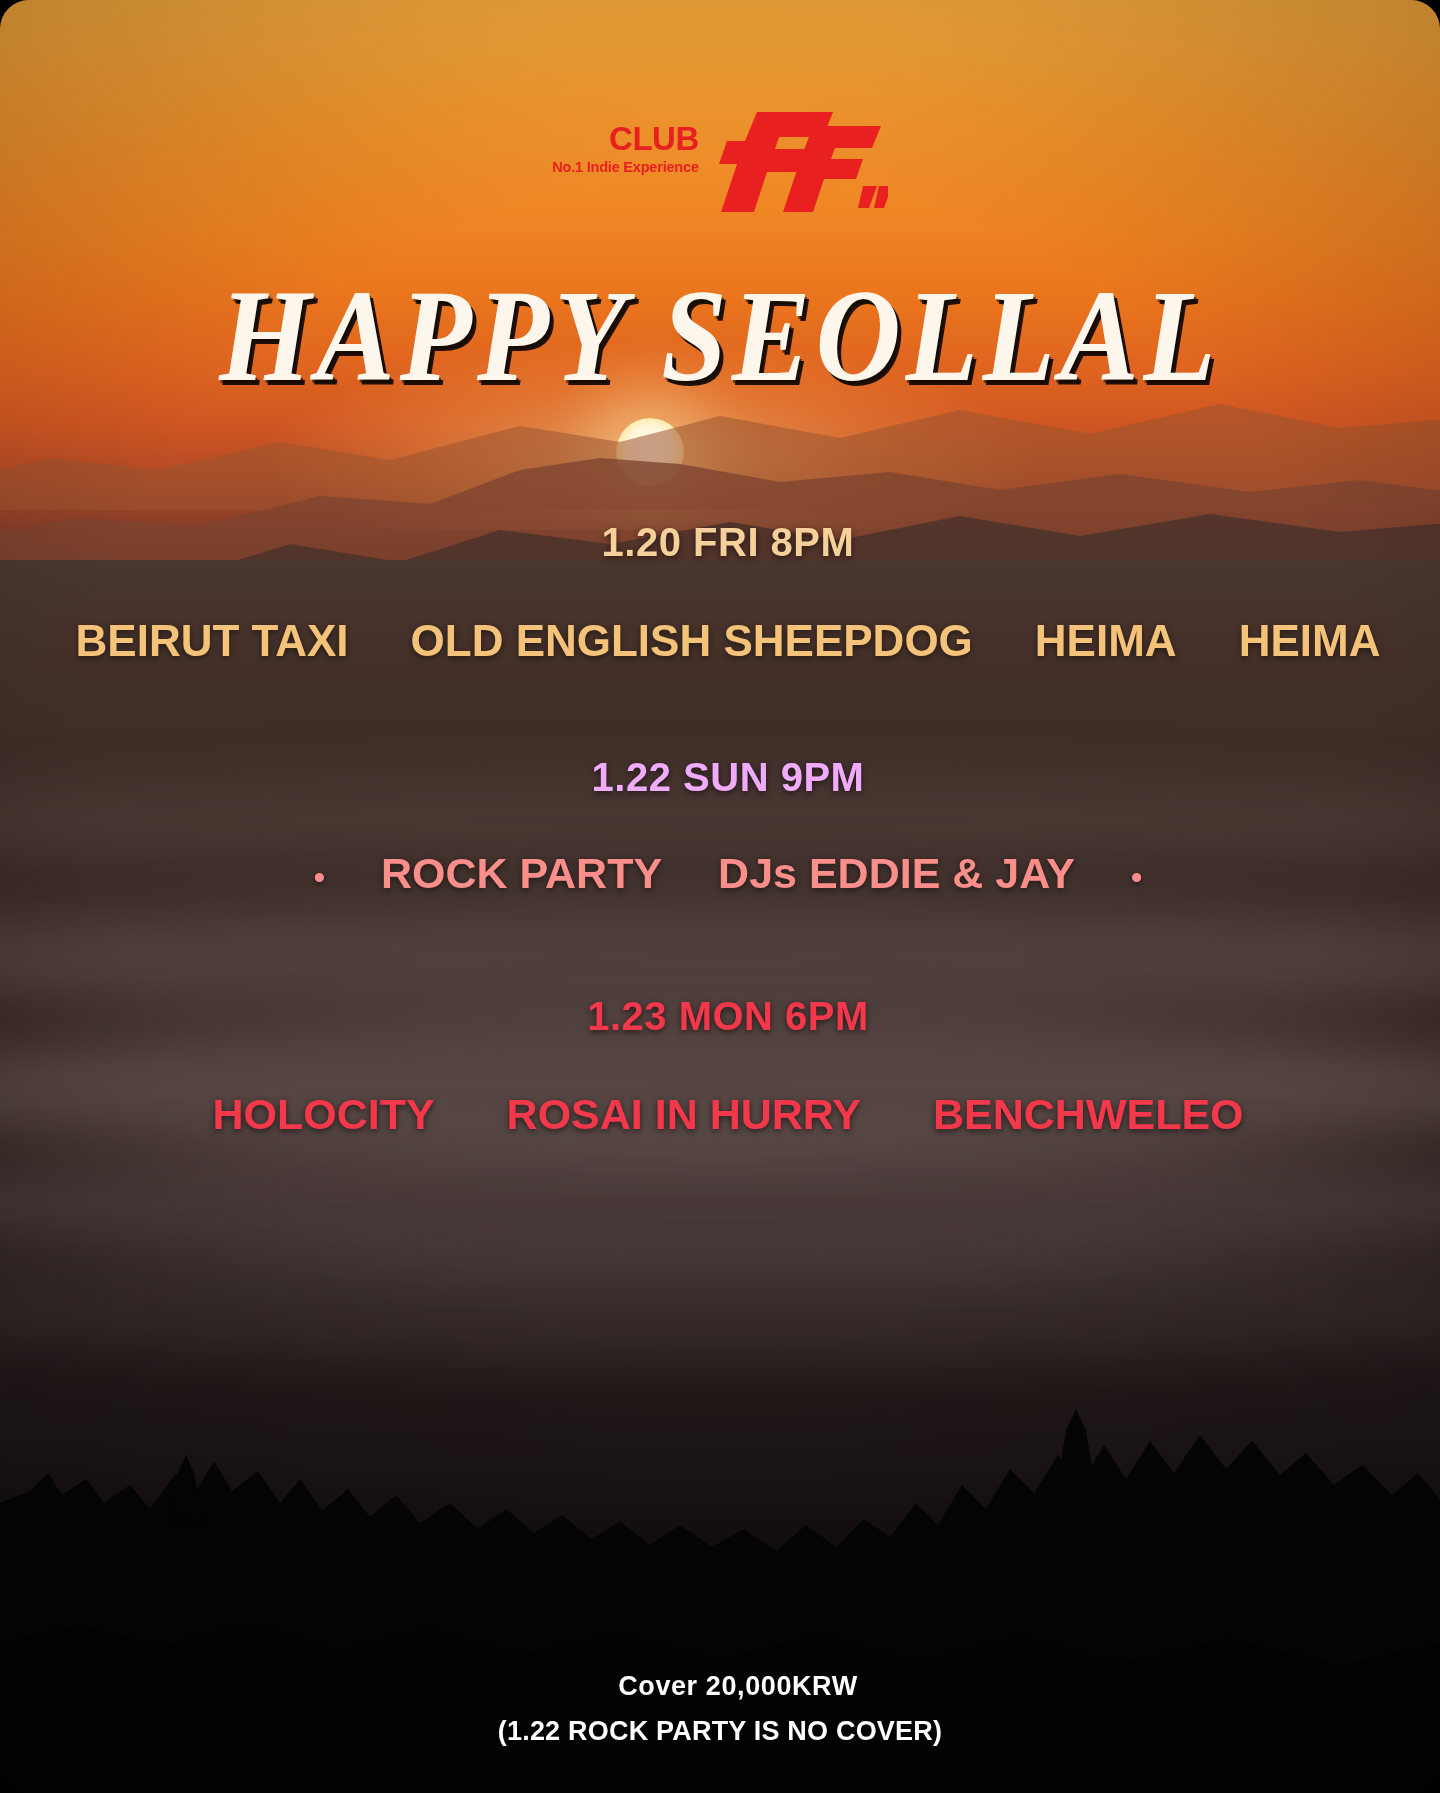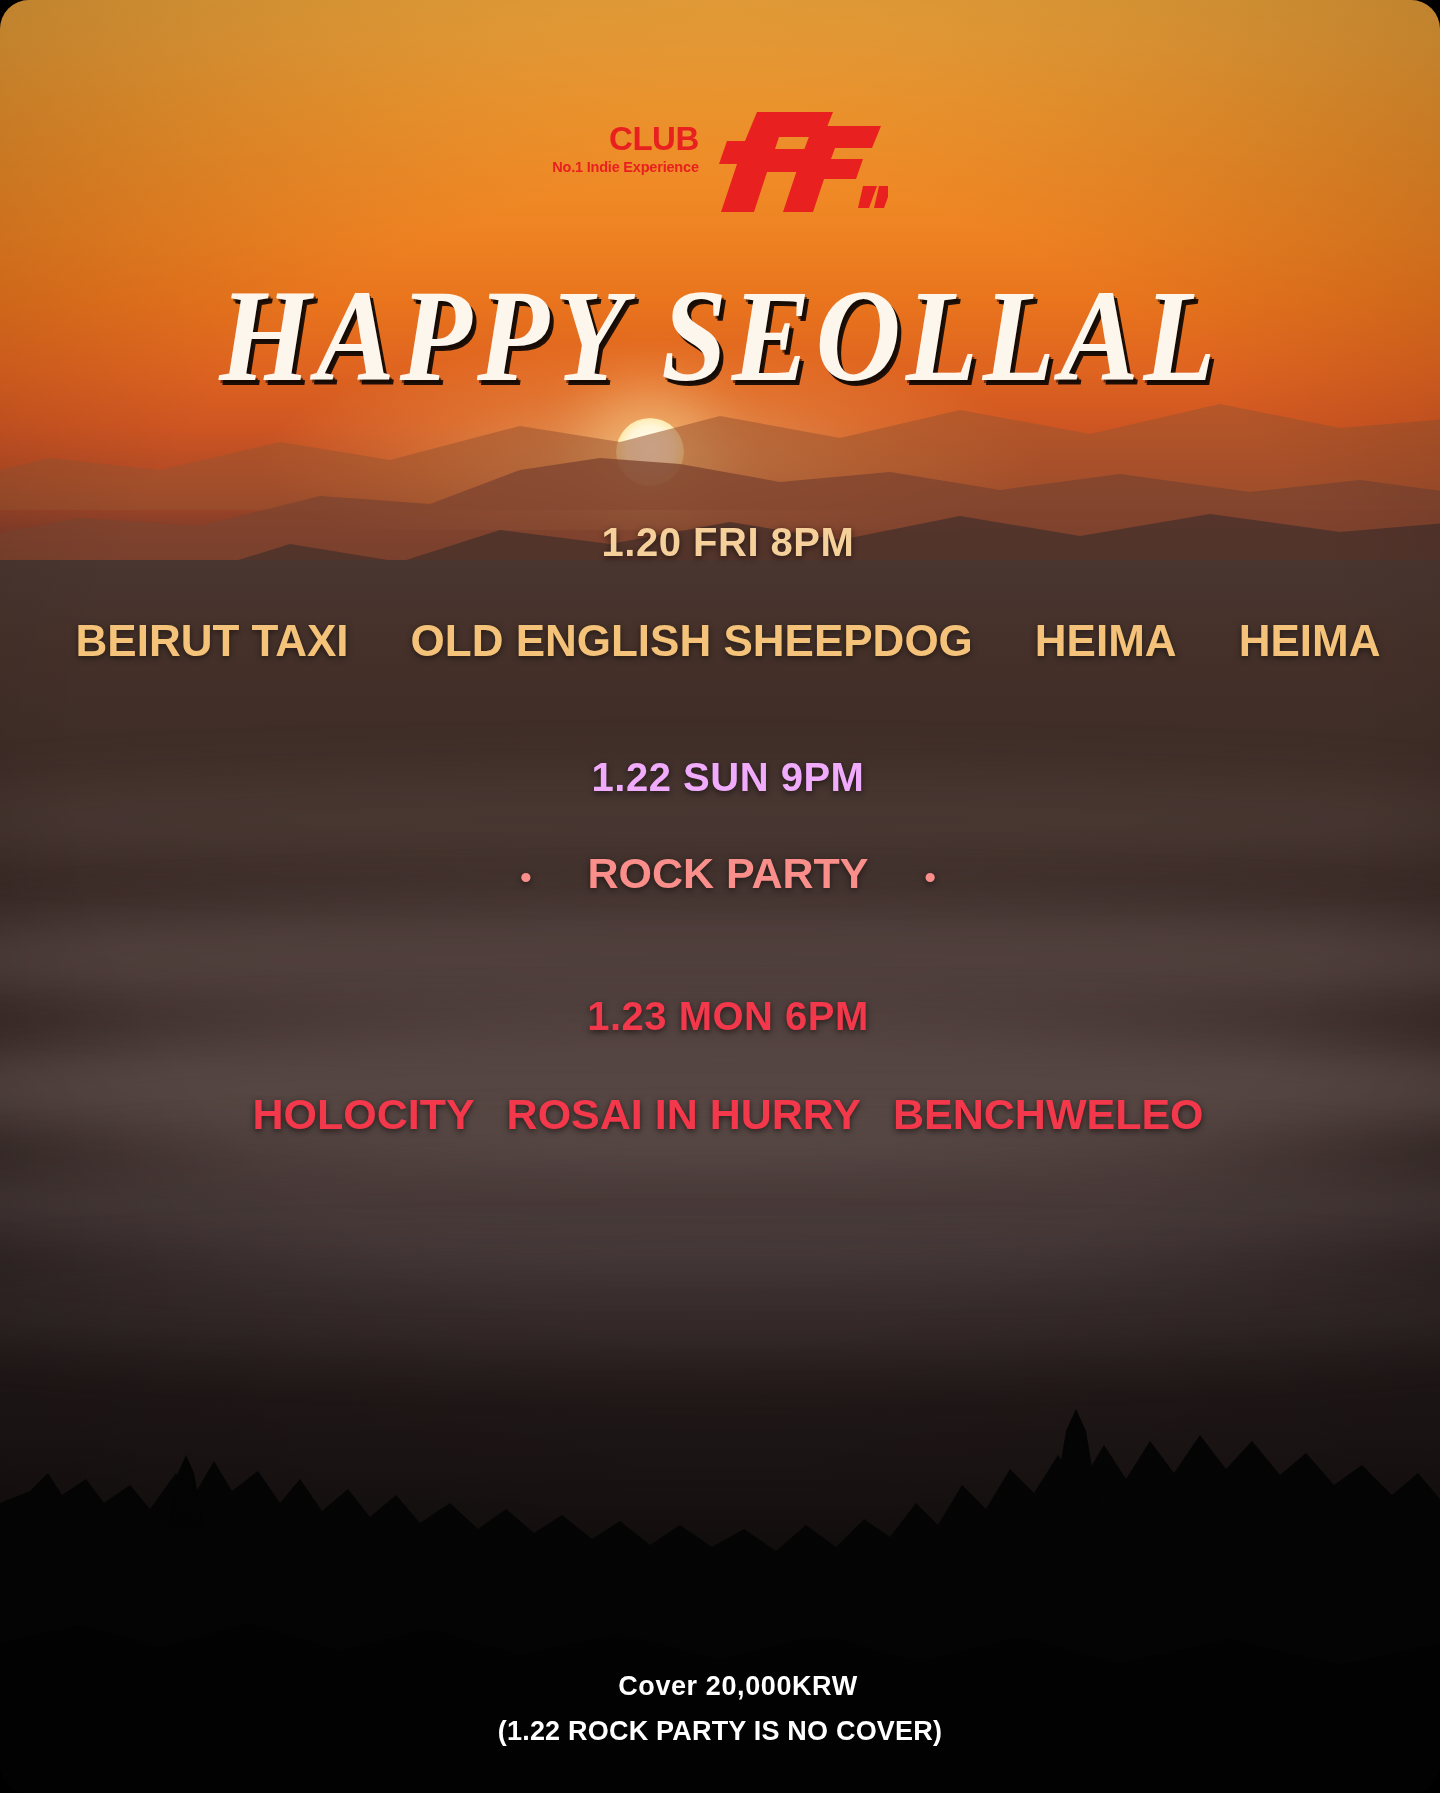--- a/index.html
+++ b/index.html
@@ -200,21 +200,21 @@
   .b2 .block-bands { color: #f59a22; margin-top: 50px; font-size: 43px; gap: 56px; text-shadow: 0 2px 6px rgba(0,0,0,0.5); }
 
   
   .b3 { margin-top: 88px; }
   .b3 .block-date  { color: #f0abfc; text-shadow: 0 2px 6px rgba(0,0,0,0.55); }
   .b3 .block-bands { color: #f98e8a; margin-top: 50px; font-size: 43px; gap: 56px; text-shadow: 0 2px 6px rgba(0,0,0,0.5); }
 
   
   .b4 { margin-top: 96px; }
   .b4 .block-date  { color: #f2384a; text-shadow: 0 2px 6px rgba(0,0,0,0.6); }
-  .b4 .block-bands { color: #f2384a; margin-top: 52px; font-size: 43px; gap: 32px; text-shadow: 0 2px 6px rgba(0,0,0,0.6); }
+  .b4 .block-bands { color: #f2384a; margin-top: 52px; font-size: 43px; gap: 72px; text-shadow: 0 2px 6px rgba(0,0,0,0.6); }
 
   
   .footer {
     position: absolute;
     left: 0; right: 0;
     bottom: 44px;
     text-align: center;
     color: #ffffff;
   }
   .footer-cover {
@@ -325,20 +325,21 @@
           <span class="band">HEIMA</span>
         </div>
       </div>
 
 
       <div class="block b3">
         <div class="block-date">1.22 SUN 9PM</div>
         <div class="block-bands">
           <span class="bullet">•</span>
           <span class="band">ROCK PARTY</span>
+          <span class="band">DJs  EDDIE &amp; JAY</span>
           <span class="bullet">•</span>
         </div>
       </div>
 
       <div class="block b4">
         <div class="block-date">1.23 MON  6PM</div>
         <div class="block-bands">
           <span class="band">HOLOCITY</span>
           <span class="band">ROSAI IN HURRY</span>
           <span class="band">BENCHWELEO</span>

